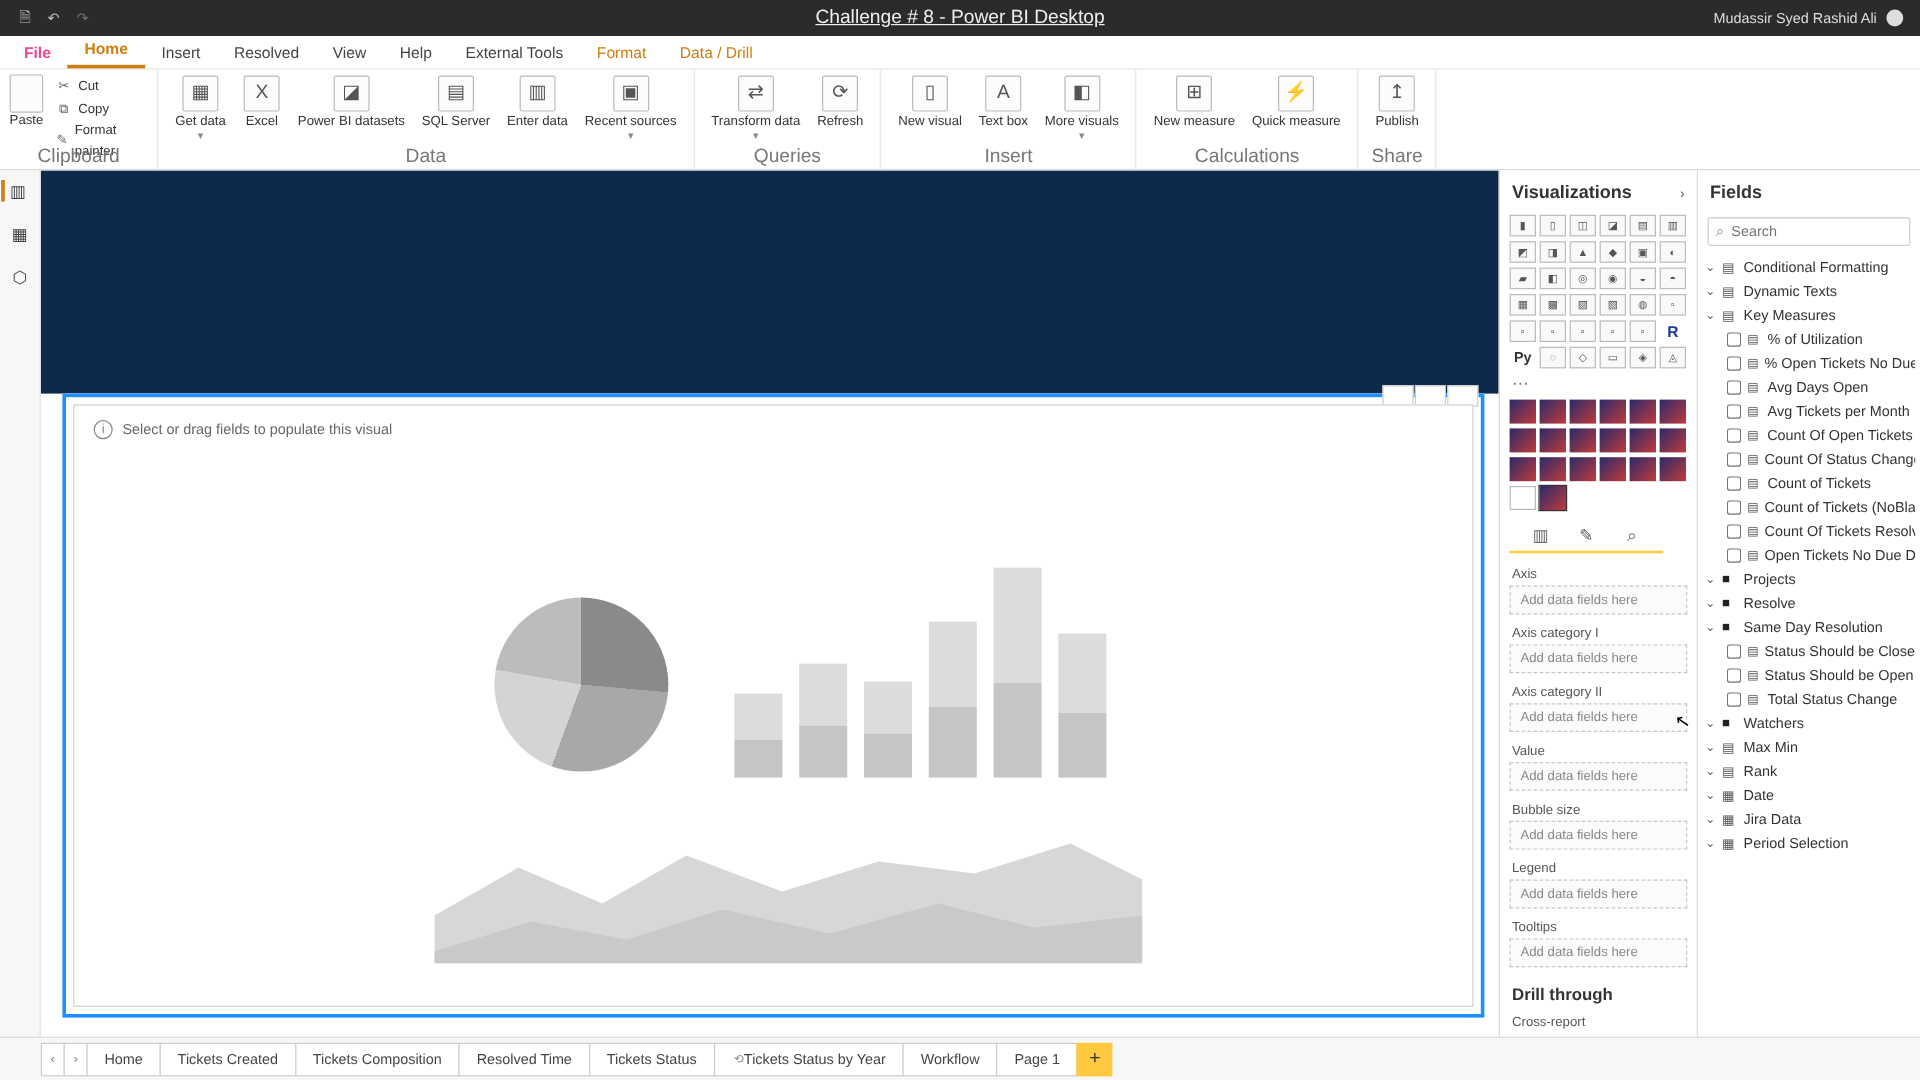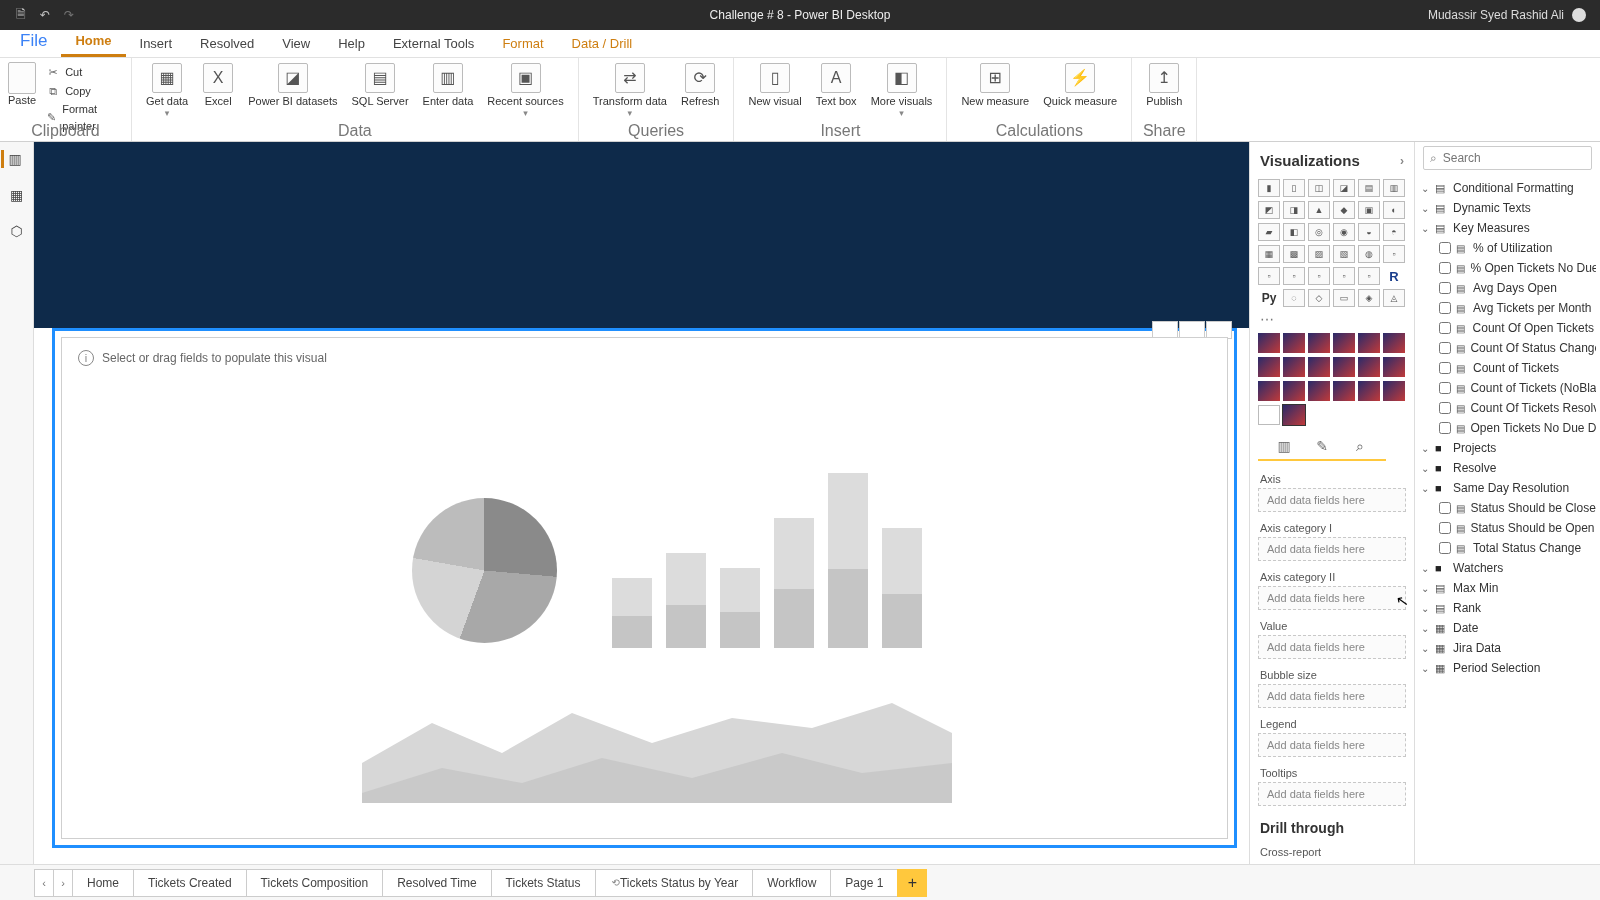--- a/index.html
+++ b/index.html
@@ -2,27 +2,27 @@
 <html><head>
 <meta charset="utf-8">
 <style>
 * { margin:0; padding:0; box-sizing:border-box; font-family:"Segoe UI",Arial,sans-serif; }
 body { width:1600px; height:900px; background:#f3f3f3; overflow:hidden; position:relative; }
 
 
 .titlebar { height:30px; background:#2b2b2b; color:#ddd; display:flex; align-items:center; font-size:12px; position:relative; }
 .titlebar .qat { display:flex; gap:14px; padding-left:16px; align-items:center; }
 .titlebar .qat span { opacity:.85; cursor:pointer; }
-.titlebar .title { position:absolute; left:50%; transform:translateX(-50%); font-size:12px; color:#eee; }
+.titlebar .title { position:absolute; left:50%; transform:translateX(-50%); font-size:16px; color:#eee;text-decoration:underline; }
 .titlebar .user { margin-left:auto; padding-right:14px; display:flex; align-items:center; gap:8px; }
 .titlebar .user-dot { width:14px; height:14px; border-radius:50%; background:#ddd; display:inline-block; }
 
 
 .tabstrip { height:28px; background:#fff; border-bottom:1px solid #e1e1e1; display:flex; align-items:flex-end; padding-left:6px; }
-.tabstrip .file { color:#3b82f6; padding:6px 14px; font-size:17px; }
+.tabstrip .file { color:#ec4899; padding:6px 14px; font-size:13px;font-weight:bold; }
 .tabstrip .tab { padding:5px 14px 6px; font-size:13px; color:#444; cursor:pointer; }
 .tabstrip .tab.active { color:#ce7e10; border-bottom:3px solid #ce7e10; font-weight:600; }
 .tabstrip .tab.ctx { color:#ce7e10; }
 
 
 .ribbon { height:84px; background:#fff; border-bottom:1px solid #d0d0d0; display:flex; }
 .group { border-right:1px solid #e4e4e4; display:flex; flex-direction:column; justify-content:flex-start; padding:4px 8px 0; position:relative; }
 .group-label { position:absolute; bottom:1px; left:0; right:0; text-align:center; font-size:16px; color:#777; }
 .group-row { display:flex; gap:2px; }
 .big-btn { display:flex; flex-direction:column; align-items:center; gap:2px; padding:1px 6px; font-size:11px; color:#333; text-align:center; min-width:44px; cursor:pointer; line-height:1.1; }
@@ -378,20 +378,23 @@
       <div class="well">Add data fields here</div>
       <div class="well-label">Tooltips</div>
       <div class="well">Add data fields here</div>
     </div>
 
   <div class="drill-hdr">Drill through</div>
   <div class="well-label">Cross-report</div>
 </div>
 
 <div class="fields-pane">
+  <div class="pane-header">
+    <span>Fields</span>
+  </div>
   <div class="search-box">
     <span class="mag">⌕</span>
     <input placeholder="Search" style="">
   </div>
   <div class="tree" id="fields-tree">
       <div class="node">
         <span class="caret">⌄</span>
         <span class="ico-t">▤</span>
         <span>Conditional Formatting</span>
       </div>

